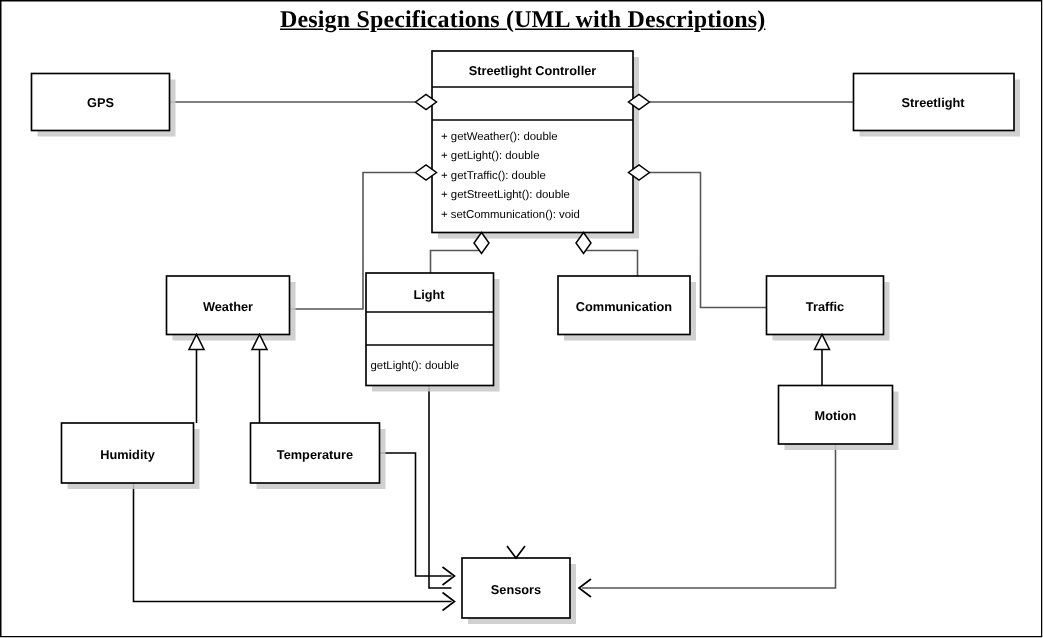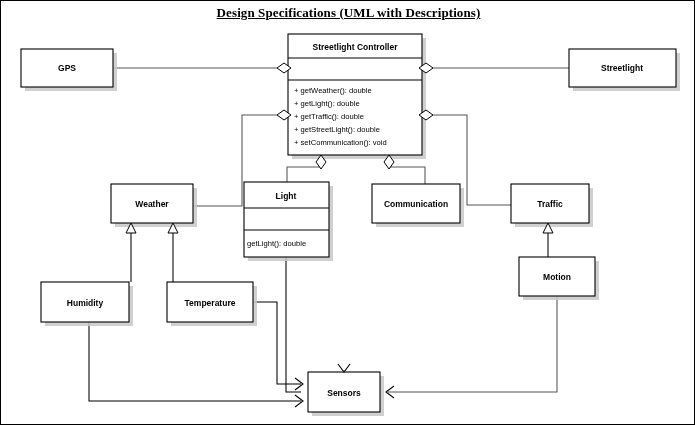--- a/index.html
+++ b/index.html
@@ -21,21 +21,21 @@
     box-sizing: border-box;
     border: 1px solid #000000;
   }
   #diagram-title {
     position: absolute;
     left: 0;
     top: 4px;
     width: 695px;
     text-align: center;
     font-family: "Liberation Serif", serif;
-    font-size: 13px;
+    font-size: 16px;
     font-weight: bold;
     color: #000000;
     text-decoration: underline;
     letter-spacing: 0.1px;
   }
   svg#uml {
     position: absolute;
     left: 0;
     top: 0;
   }

